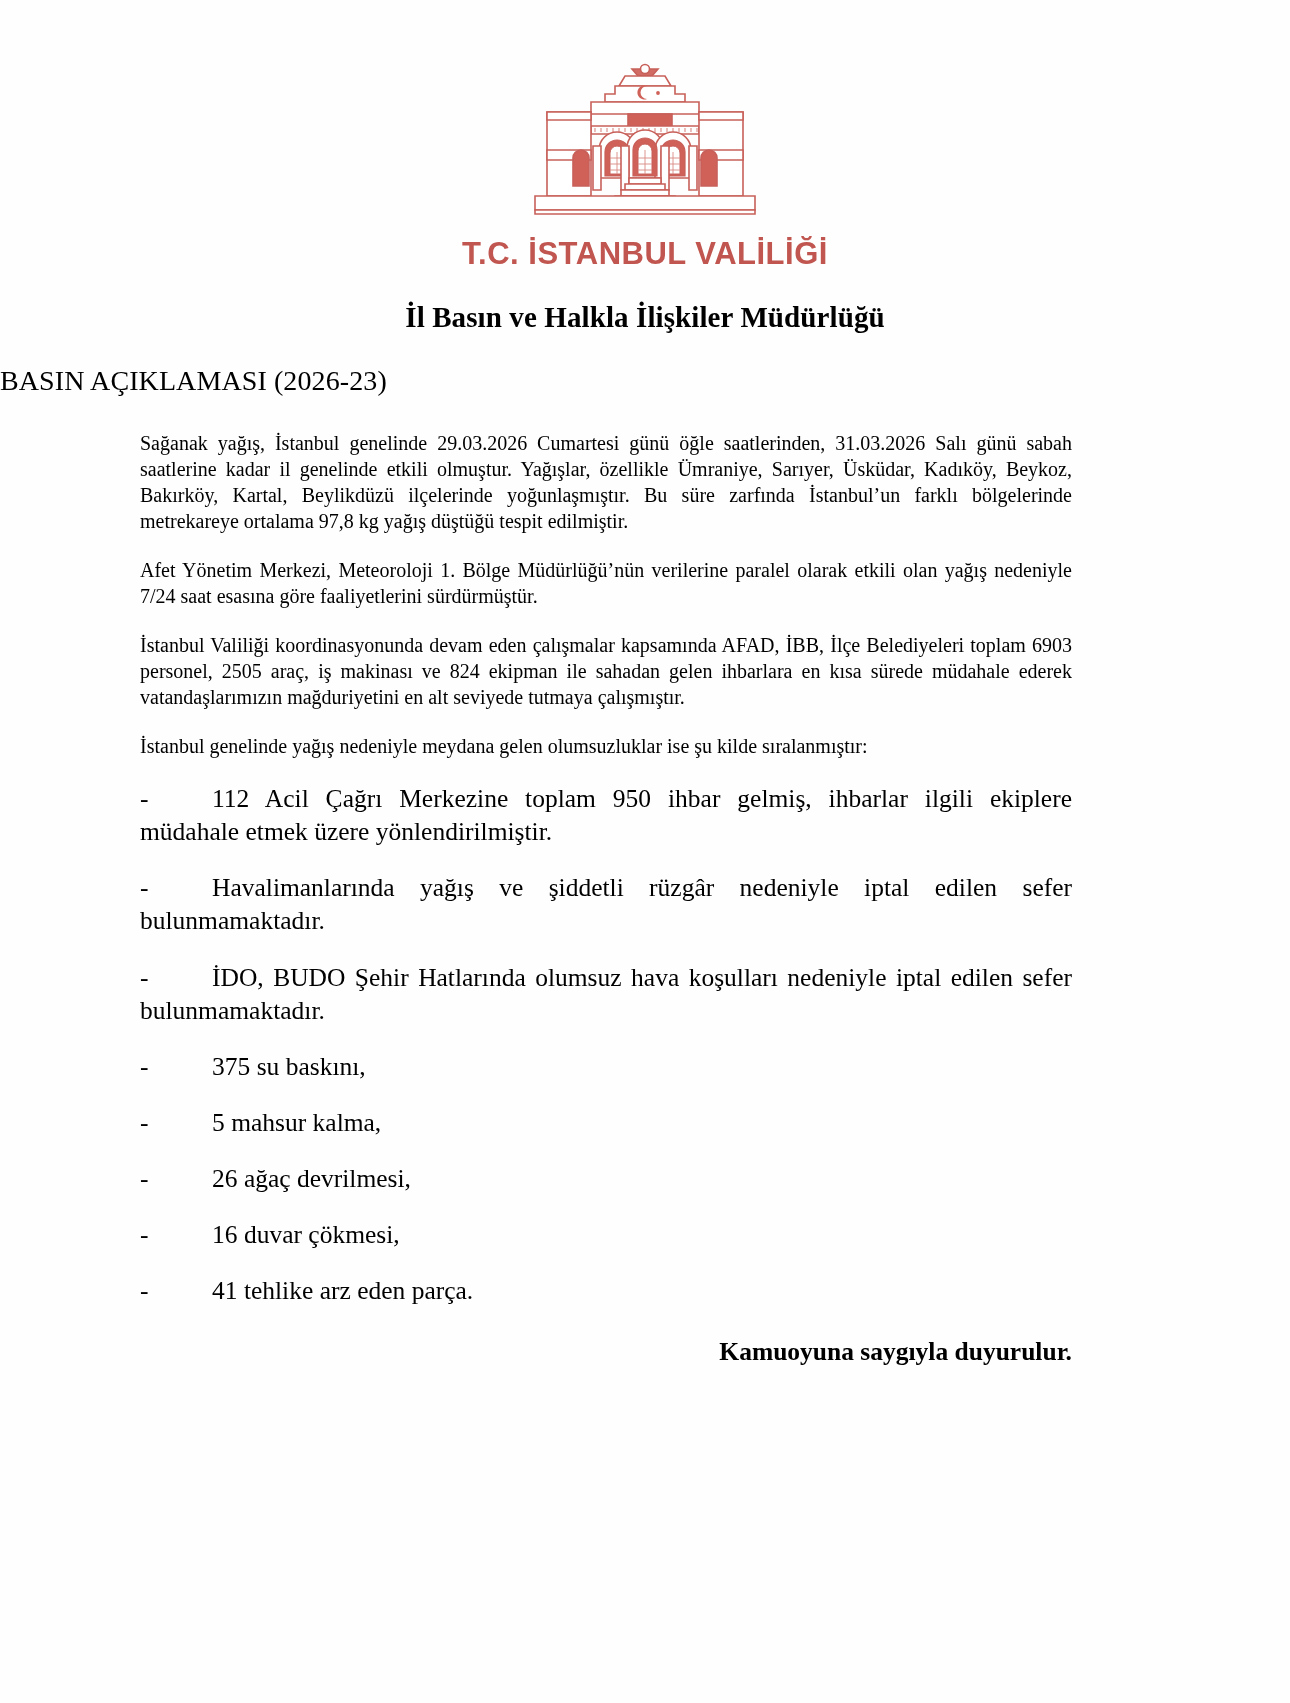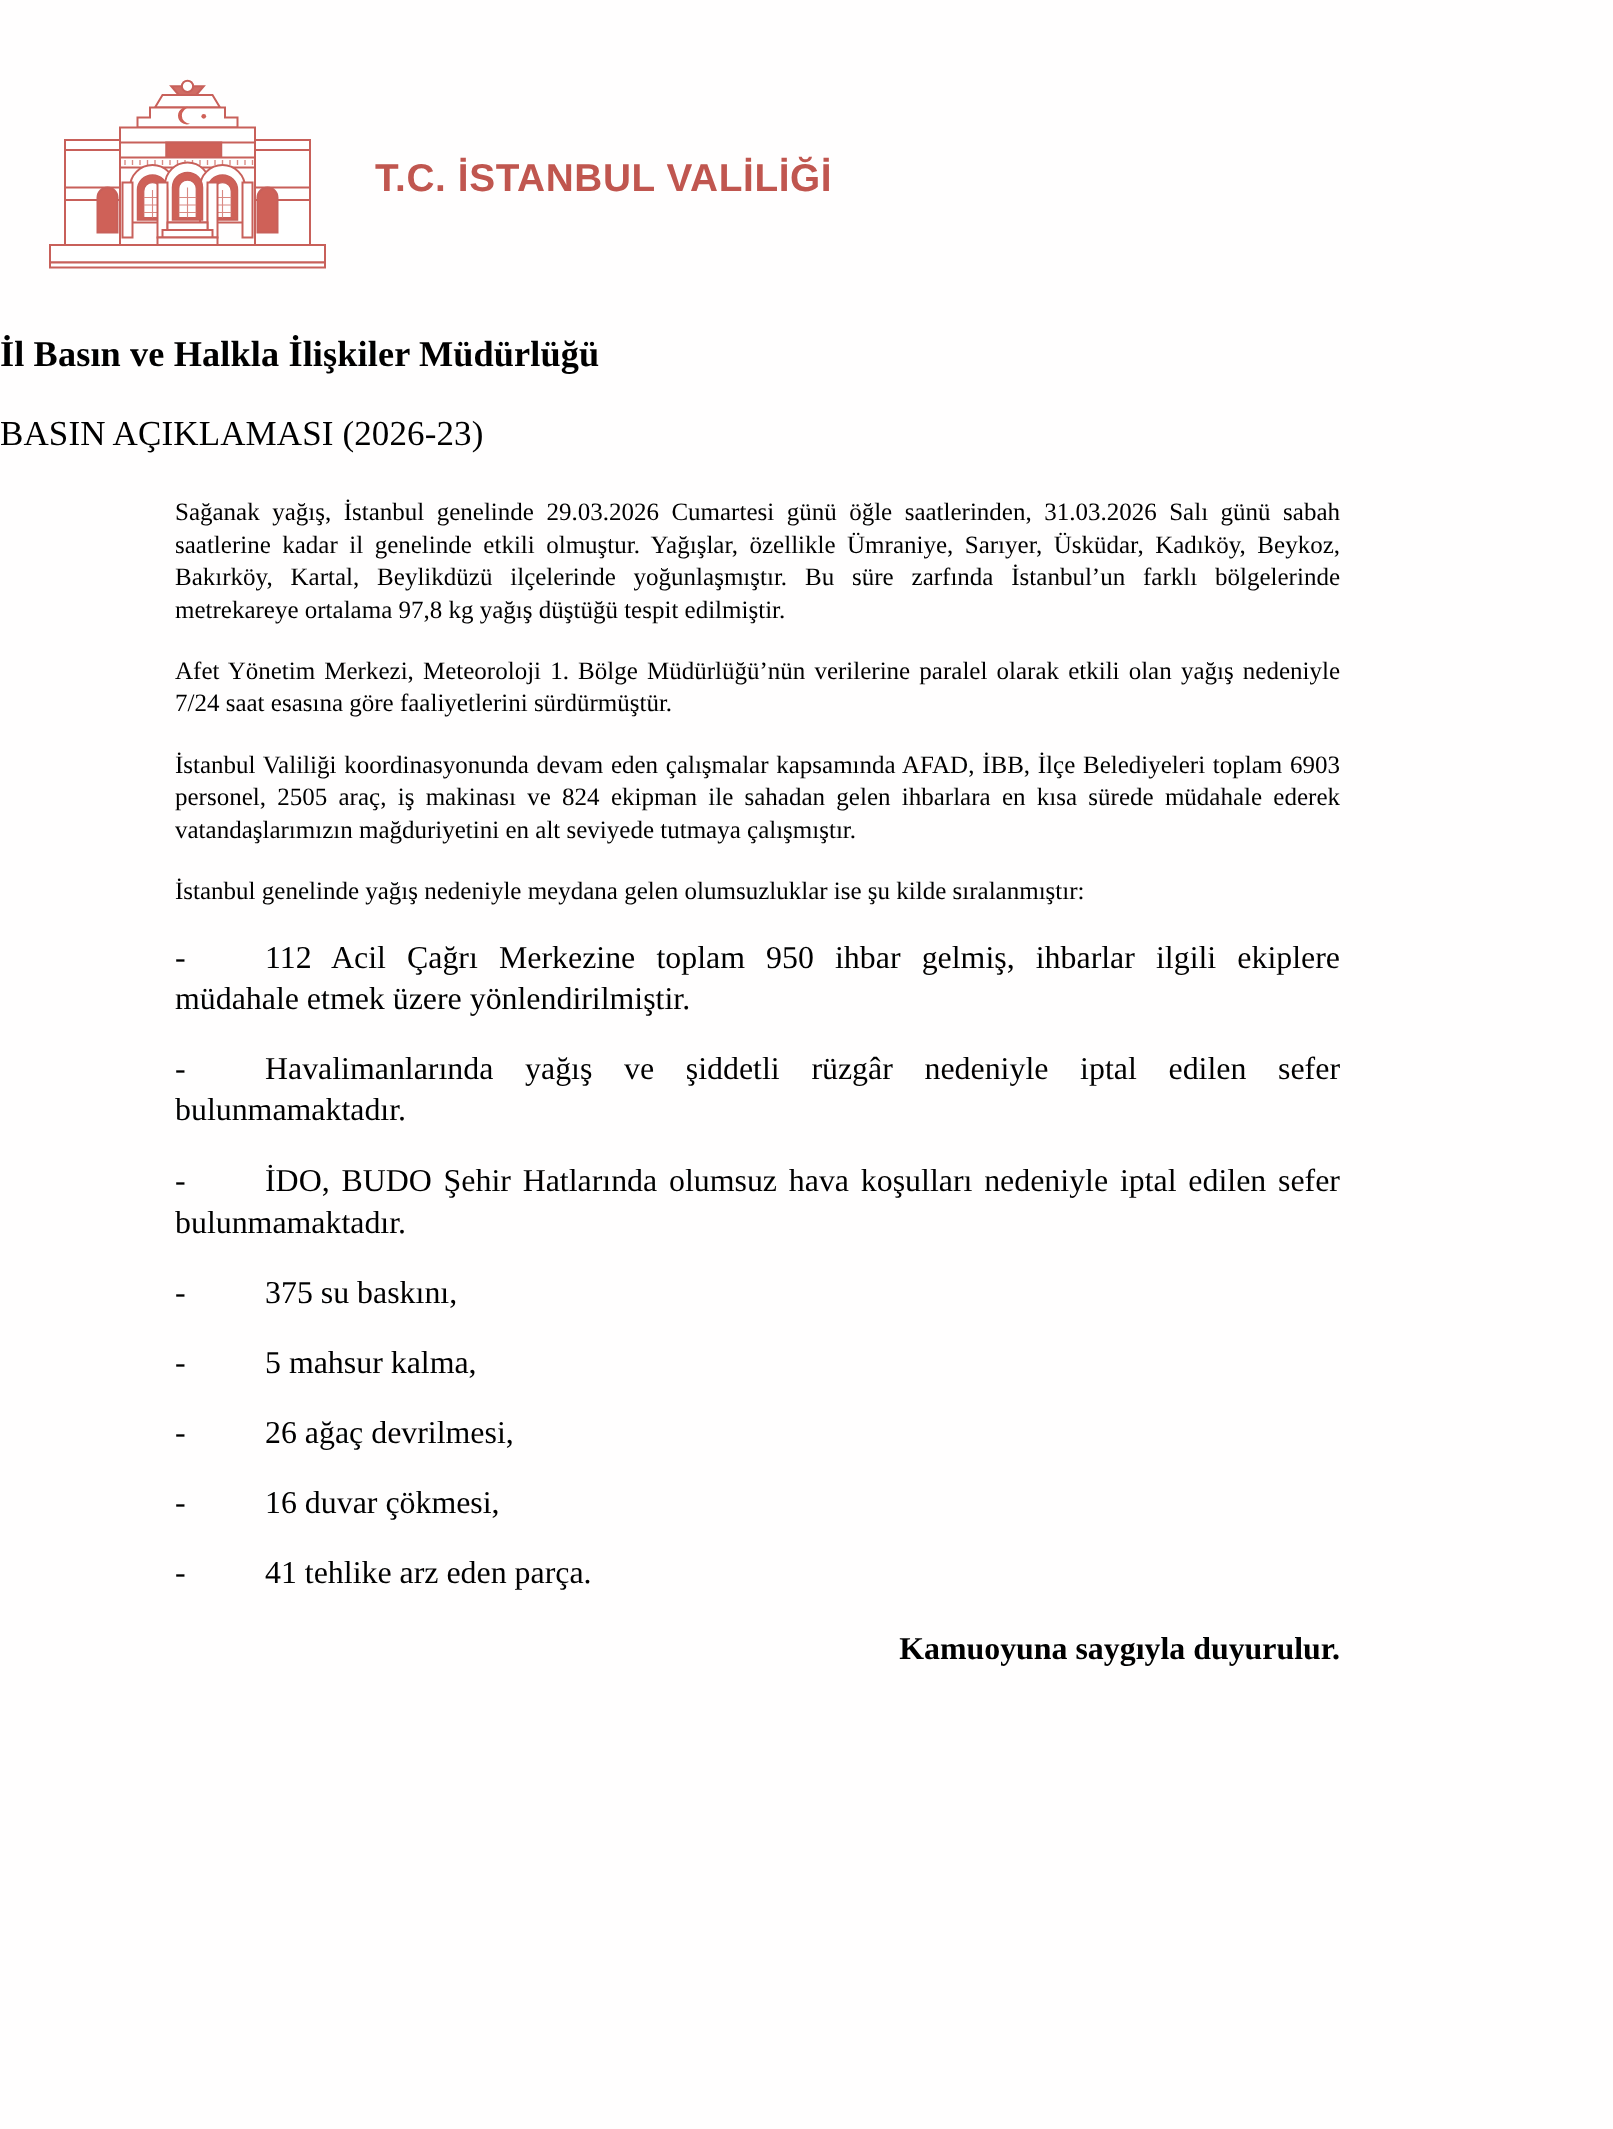--- a/index.html
+++ b/index.html
@@ -18,38 +18,40 @@
     height: 1703px;
     padding: 0;
     background: #fffefe;
   }
 
   
   .logo-block {
     width: 100%;
     padding-top: 46px;
     display: flex;
-    flex-direction: row;
+    flex-direction: column;
     align-items: center;
+    justify-content: space-between;
   }
   .logo-svg { display: block; }
   .logo-wordmark {
     margin-top: 2px;
     font-family: "Liberation Sans", "DejaVu Sans", sans-serif;
     font-size: 31px;
     font-weight: 600;
     letter-spacing: 0.5px;
     color: #c0564f;
     text-align: center;
     line-height: 1;
   }
 
   
   .heading-1 {
     margin: 32px 0 0 0;
+    text-align: center;
     font-size: 29px;
     font-weight: bold;
     letter-spacing: 0.1px;
   }
   .heading-2 {
     margin: 31px 0 0 0;
     font-size: 28px;
     font-weight: normal;
     letter-spacing: 0.1px;
   }

